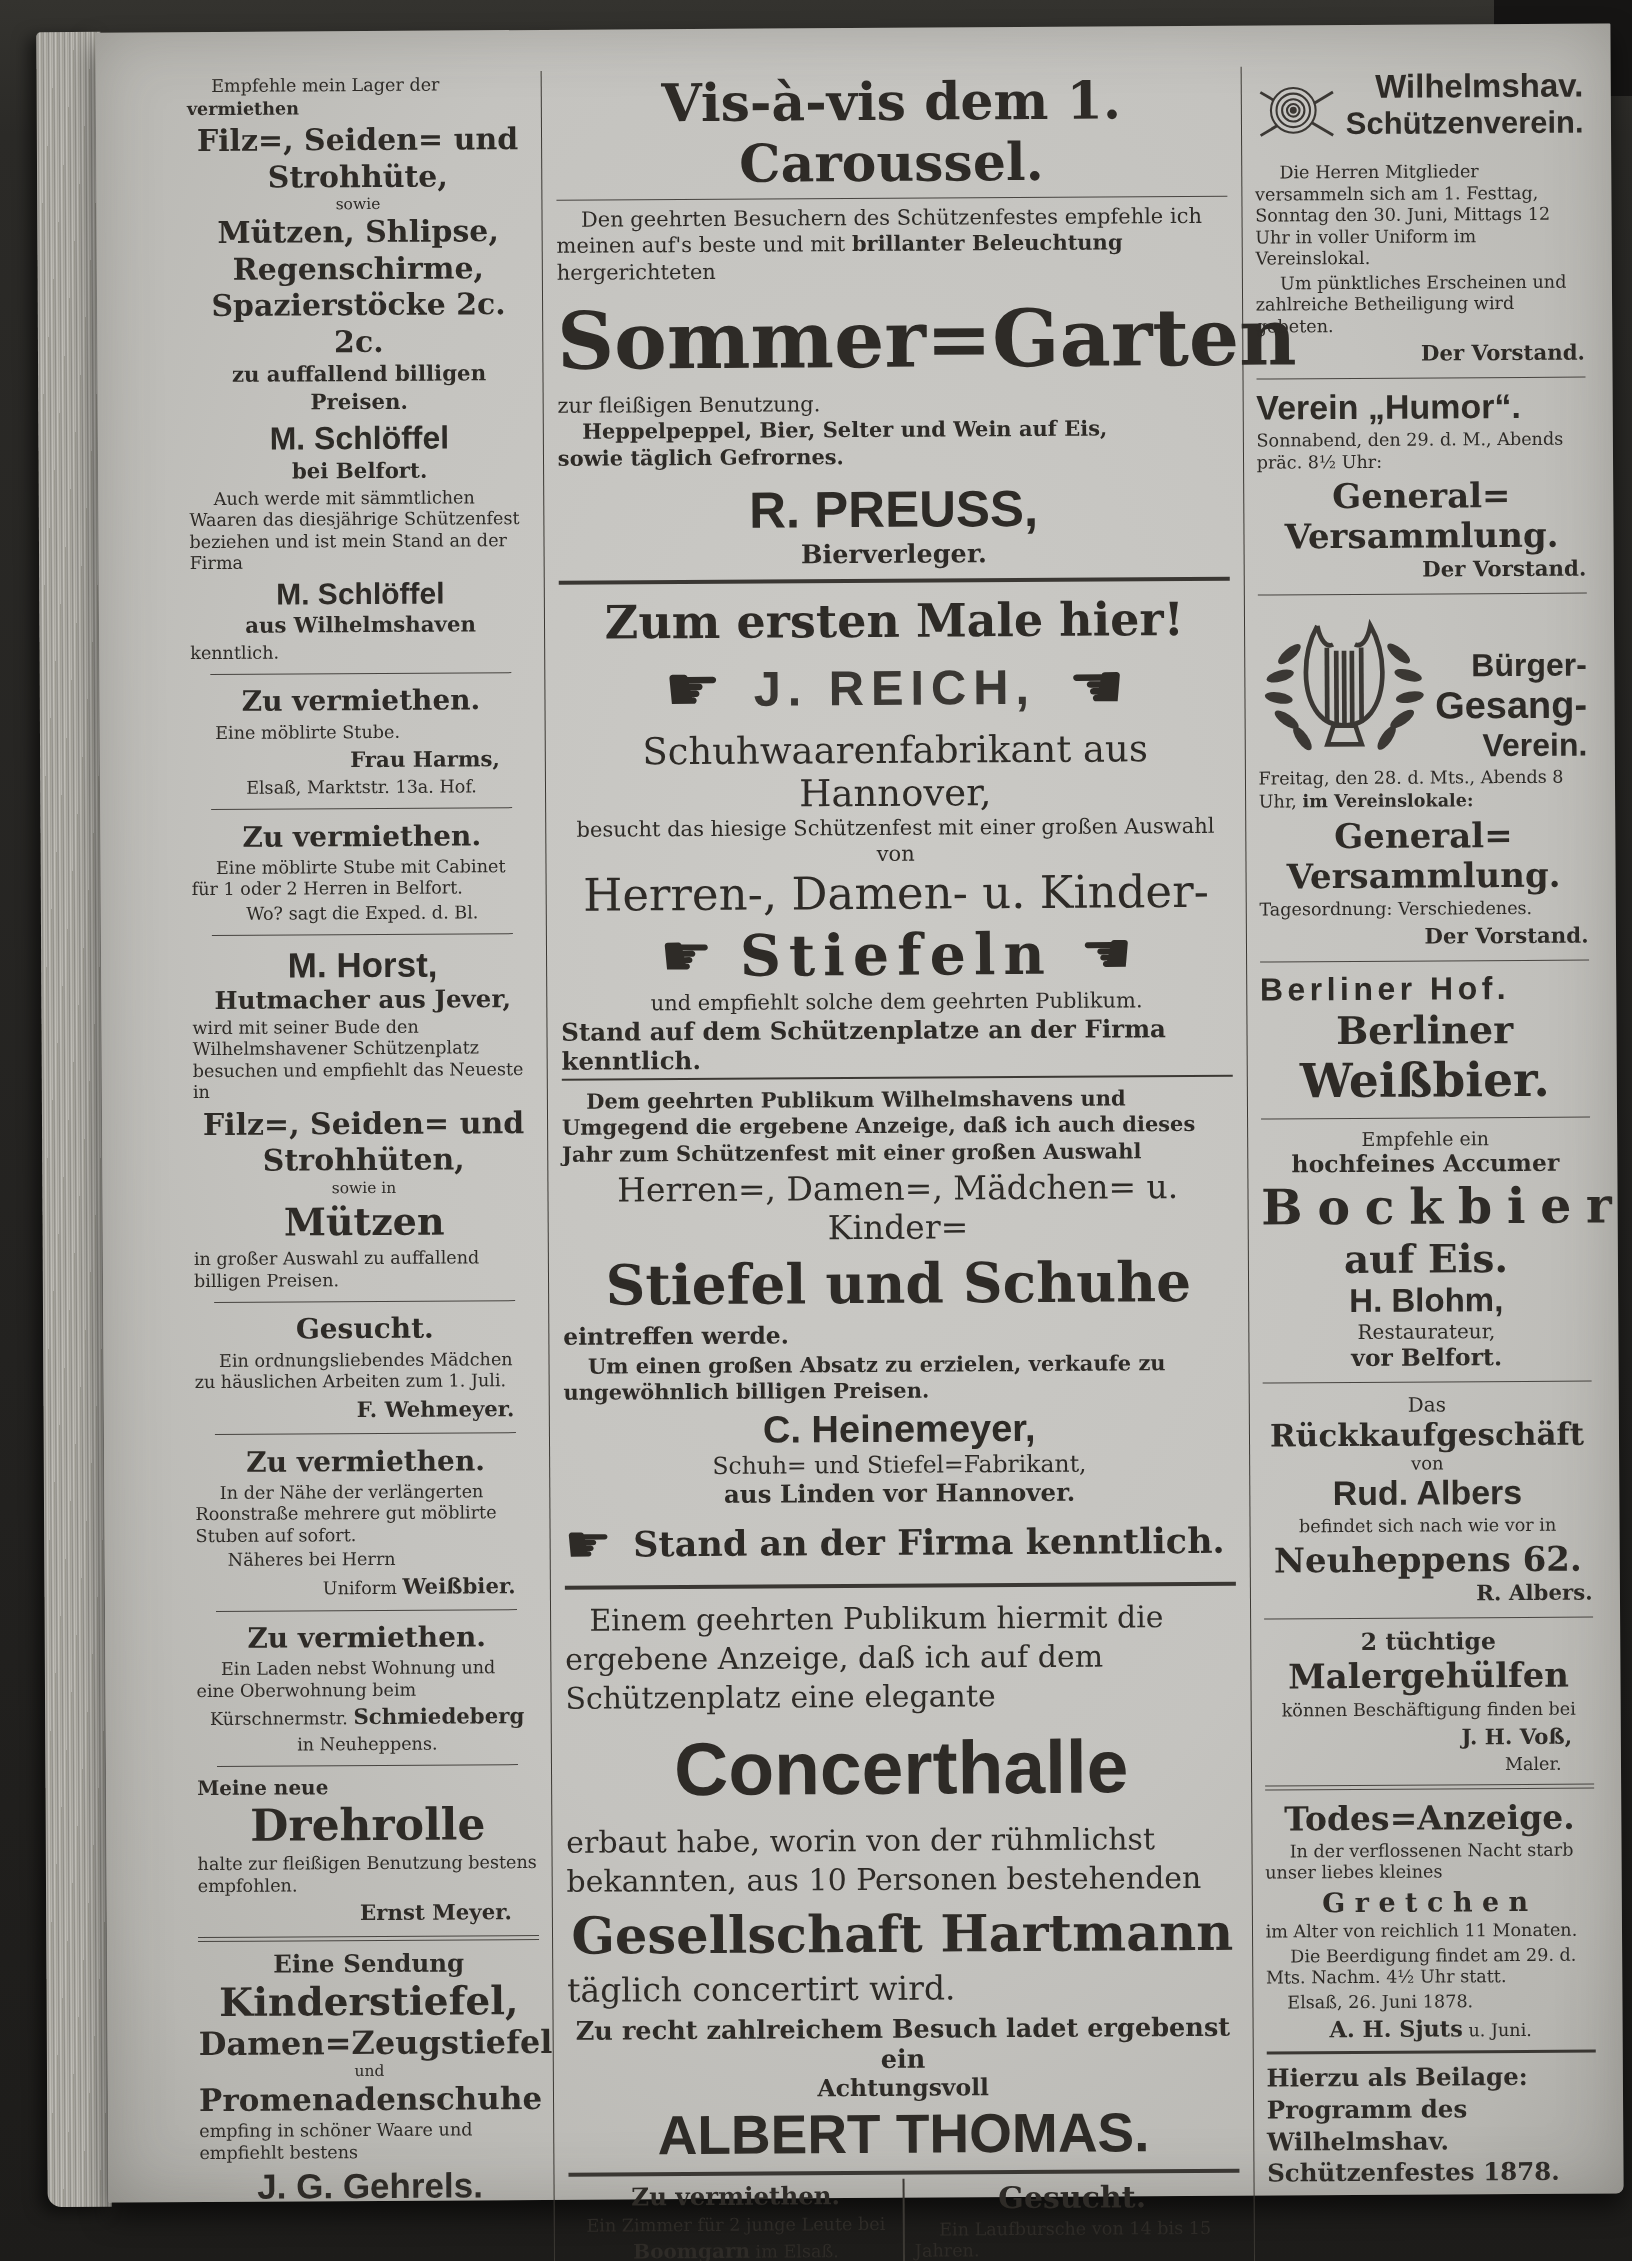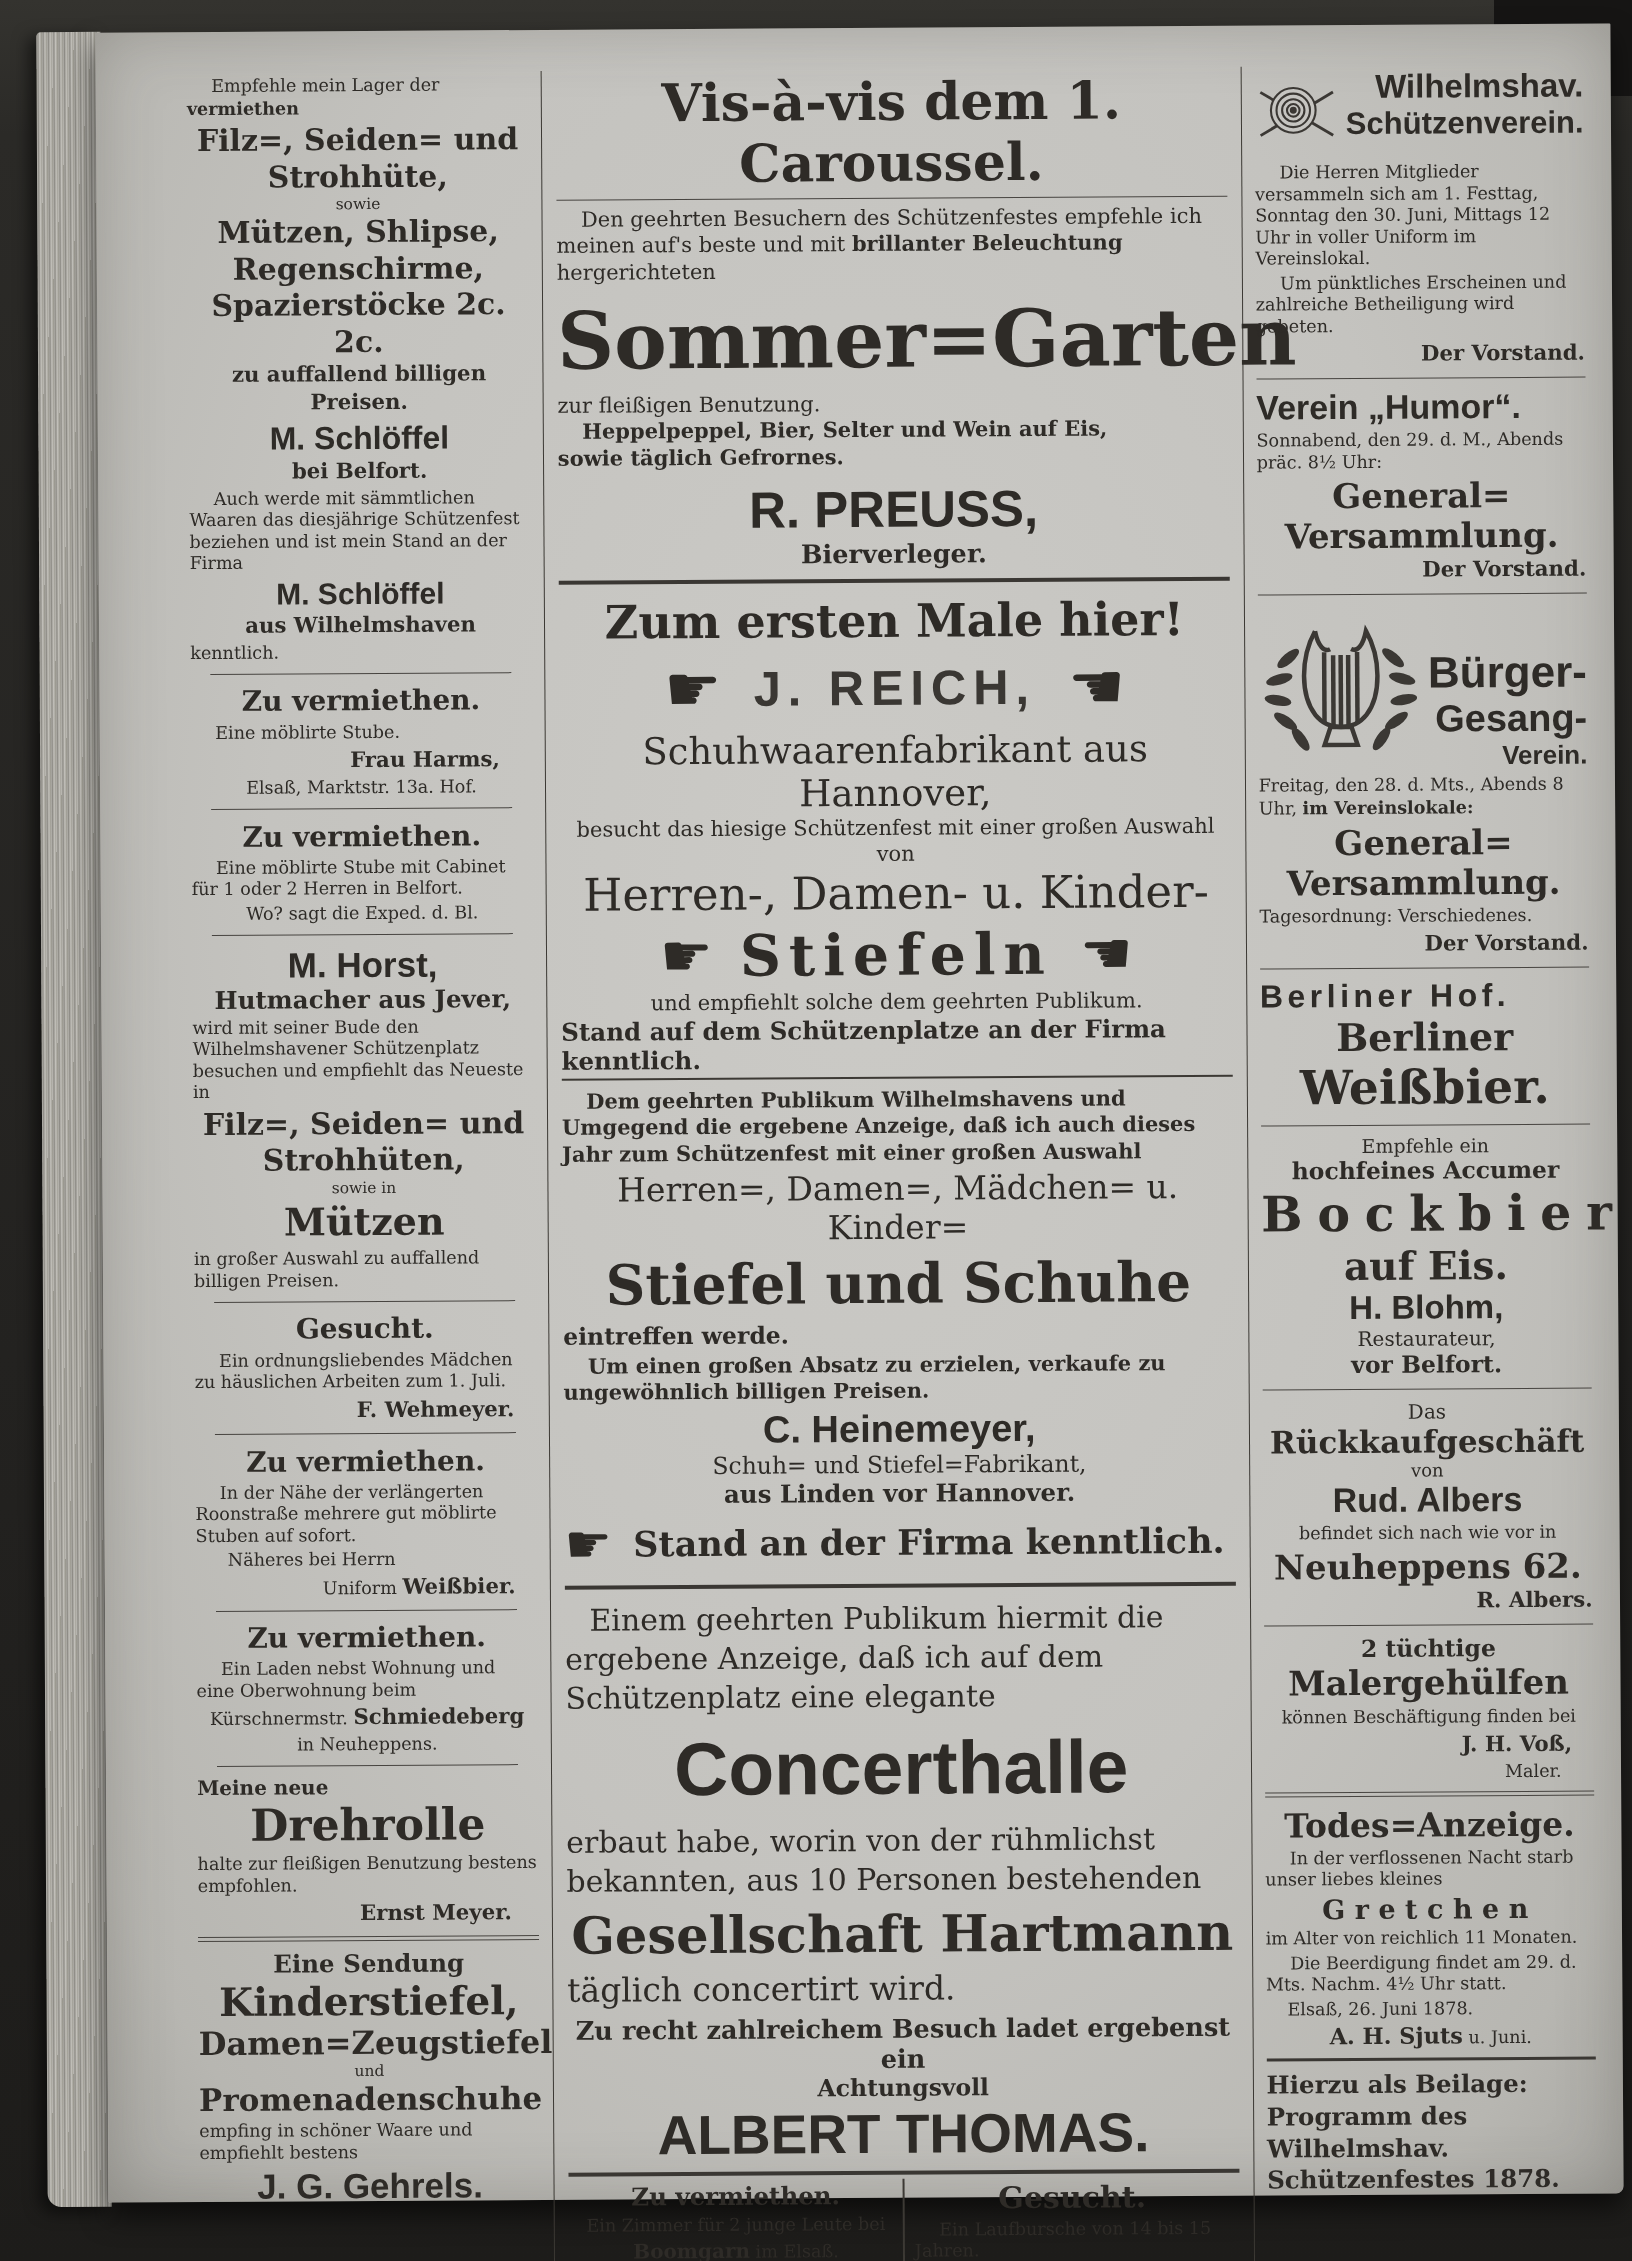--- a/index.html
+++ b/index.html
@@ -293,23 +293,23 @@
                   <ellipse cx="18" cy="72" rx="9" ry="3.5" transform="rotate(35 18 72)"></ellipse>
                   <ellipse cx="28" cy="84" rx="9" ry="3.5" transform="rotate(55 28 84)"></ellipse>
                   <ellipse cx="90" cy="30" rx="9" ry="3.5" transform="rotate(40 90 30)"></ellipse>
                   <ellipse cx="96" cy="44" rx="9" ry="3.5" transform="rotate(15 96 44)"></ellipse>
                   <ellipse cx="97" cy="58" rx="9" ry="3.5" transform="rotate(-10 97 58)"></ellipse>
                   <ellipse cx="92" cy="72" rx="9" ry="3.5" transform="rotate(-35 92 72)"></ellipse>
                   <ellipse cx="82" cy="84" rx="9" ry="3.5" transform="rotate(-55 82 84)"></ellipse>
                 </g>
               </svg>
               <div style="flex:1;">
-                <div class="sans r b" style="font-size:44px;margin-top:44px;">Bürger-</div>
+                <div class="sans r b" style="font-size:32px;margin-top:44px;">Bürger-</div>
                 <div class="sans r b" style="font-size:38px;">Gesang-</div>
-                <div class="sans r b" style="font-size:26px;">Verein.</div>
+                <div class="sans r b" style="font-size:32px;">Verein.</div>
               </div>
             </div>
             <p class="body"><span>Freitag, den 28. d. Mts., Abends 8 Uhr, </span><strong>im Vereinslokale:</strong></p>
             <div class="frak c b" style="font-size:34px;">General=</div>
             <div class="frak c b" style="font-size:34px;">Versammlung.</div>
             <div class="body">Tagesordnung: Verschiedenes.</div>
             <div class="frak t-md r">Der Vorstand.</div>
           </section>
           <hr class="hr hr-full">
 

